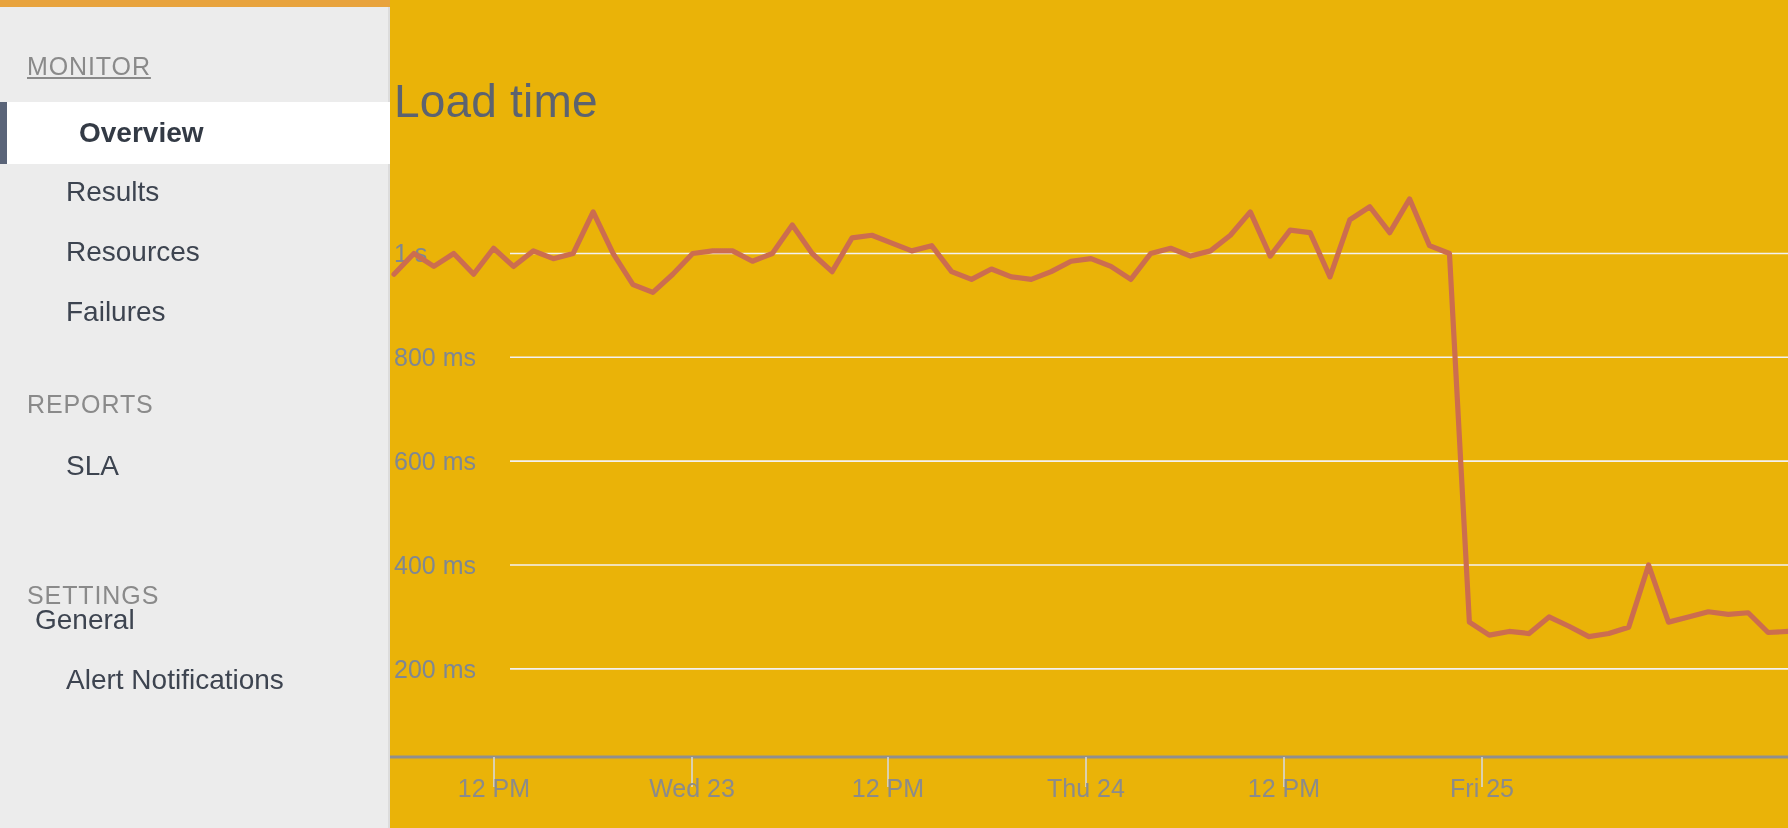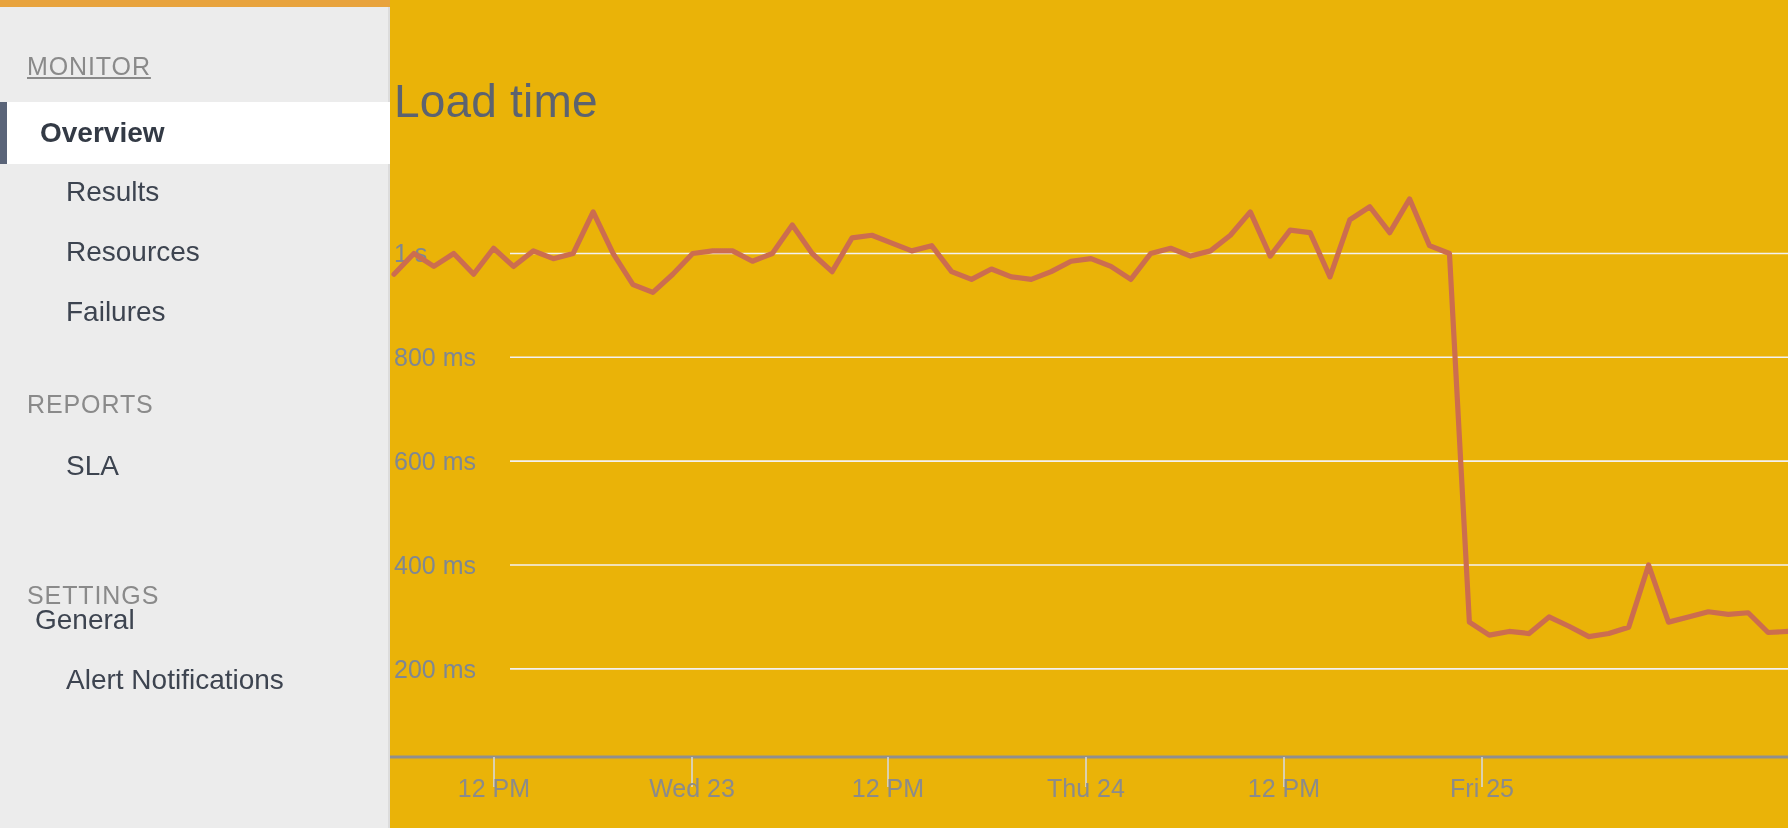--- a/index.html
+++ b/index.html
@@ -54,21 +54,21 @@
     line-height: 1;
     white-space: nowrap;
   }
 
   .nav-item.active {
     position: relative;
     background: #ffffff;
     font-weight: 700;
     color: #333a45;
     border-left: 7px solid #5a6478;
-    padding-left: 33px;
+    padding-left: 72px;
     text-align: right;
   }
 
   
   .abs { position: absolute; }
 
   #label-monitor  { top: 52px; text-decoration: underline;  }
   #item-overview  { top: 102px; left: 0; width: 390px; height: 62px;
                     display: flex; align-items: center; }
   #item-results   { top: 178px; }

